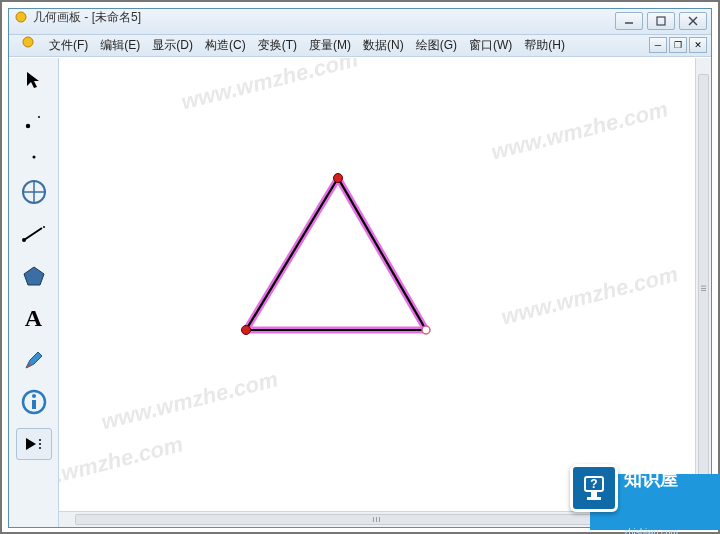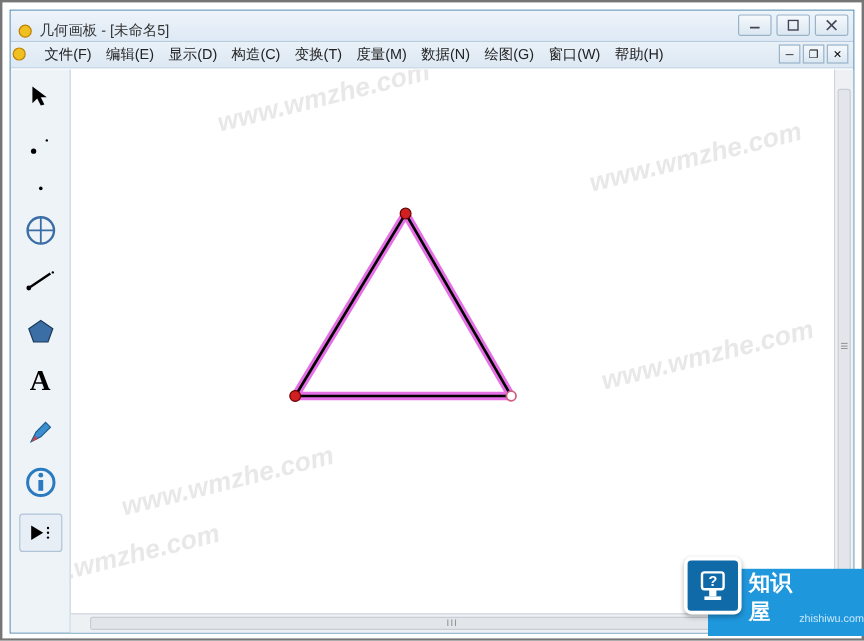--- a/index.html
+++ b/index.html
@@ -1,42 +1,42 @@
 <!DOCTYPE html>
 <html><head>
 <meta charset="utf-8">
 <style>
 * { margin: 0; padding: 0; box-sizing: border-box; font-family: "Microsoft YaHei", sans-serif; }
 body { width: 720px; height: 534px; background: #fff; position: relative; overflow: hidden; }
 .outer-border { position: absolute; top: 0; left: 0; width: 720px; height: 534px; border: 2px solid #767676; }
 .window { position: absolute; top: 8px; left: 8px; width: 704px; height: 520px; border: 1px solid #5a8fb5; background: #fff; }
-.titlebar { height: 26px; background: linear-gradient(#eef4fa, #dde9f5); border-bottom: 1px solid #b8cde0; display: flex; align-items: flex-end; padding: 0 4px; position: relative; }
+.titlebar { height: 26px; background: linear-gradient(#eef4fa, #dde9f5); border-bottom: 1px solid #b8cde0; display: flex; align-items: flex-start; padding: 0 4px; position: relative; }
 .titlebar .icon { width: 16px; height: 16px; margin-right: 4px; display: flex; align-items: center; justify-content: center; }
 .titlebar .title { font-size: 12px; color: #333; }
 .win-controls { position: absolute; right: 4px; top: 3px; display: flex; gap: 4px; }
 .win-btn { width: 28px; height: 18px; border: 1px solid #9ab3c9; border-radius: 2px; background: linear-gradient(#f5f9fc,#dbe7f1); display: flex; align-items: center; justify-content: center; font-size: 10px; color: #445; cursor: pointer; }
-.menubar { height: 22px; background: linear-gradient(#eaf1f8,#dce8f3); border-bottom: 1px solid #c0d2e3; display: flex; align-items: center; padding-left: 0; position: relative; }
+.menubar { height: 22px; background: linear-gradient(#eaf1f8,#dce8f3); border-bottom: 1px solid #c0d2e3; display: flex; align-items: flex-start; padding-left: 12px; position: relative; }
 .menubar .app-icon { width: 16px; height: 16px; margin-right: 6px; }
 .menu-item { font-size: 12px; color: #222; padding: 2px 6px; cursor: pointer; }
 .mdi-controls { position: absolute; right: 4px; top: 2px; display: flex; gap: 2px; }
 .mdi-btn { width: 18px; height: 16px; border: 1px solid #9ab3c9; background: linear-gradient(#f5f9fc,#dbe7f1); font-size: 9px; display: flex; align-items: center; justify-content: center; cursor: pointer; }
 .workspace { position: absolute; top: 49px; left: 0; right: 0; bottom: 0; display: flex; }
 .toolbox { width: 50px; background: #eef3f8; border-right: 1px solid #c0d2e3; padding-top: 6px; display: flex; flex-direction: column; align-items: center; gap: 10px; }
 .tool { width: 36px; height: 32px; display: flex; align-items: center; justify-content: center; cursor: pointer; border-radius: 3px; }
 .tool.sep { border: 1px solid #b0c4d8; background: #e8eef5; }
 .canvas-wrap { flex: 1; position: relative; background: #fff; }
 .canvas { position: absolute; top: 0; left: 0; right: 16px; bottom: 16px; overflow: hidden; }
 .vscroll { position: absolute; right: 0; top: 0; bottom: 16px; width: 16px; background: #eef1f4; border-left: 1px solid #d0d6dc; }
 .hscroll { position: absolute; left: 0; right: 16px; bottom: 0; height: 16px; background: #eef1f4; border-top: 1px solid #d0d6dc; }
 .hscroll-thumb { position: absolute; left: 16px; right: 16px; top: 2px; bottom: 2px; background: #e2e6ea; border: 1px solid #c8ced4; border-radius: 2px; display: flex; align-items: center; justify-content: center; font-size: 8px; color: #888; letter-spacing: 1px; }
 .vscroll-thumb { position: absolute; top: 16px; bottom: 16px; left: 2px; right: 2px; background: #e2e6ea; border: 1px solid #c8ced4; border-radius: 2px; }
 .vscroll-mark { position: absolute; right: 3px; top: 50%; font-size: 8px; color: #888; writing-mode: vertical-rl; }
 .watermark { position: absolute; font-size: 22px; font-weight: bold; color: rgba(150,150,150,0.22); font-style: italic; transform: rotate(-14deg); pointer-events: none; font-family: Arial, sans-serif; }
 .badge { position: absolute; right: 0; bottom: 4px; width: 150px; height: 66px; }
-.badge-main { position: absolute; right: 0; top: 10px; width: 130px; height: 56px; background: #1f97dd; display: flex; flex-direction: row; align-items: flex-start; justify-content: center; padding-left: 34px; }
+.badge-main { position: absolute; right: 0; top: 10px; width: 130px; height: 56px; background: #1f97dd; display: flex; flex-direction: column; align-items: flex-start; justify-content: center; padding-left: 34px; }
 .badge-main .t1 { color: #fff; font-size: 18px; font-weight: bold; }
 .badge-main .t2 { color: #c8e8fb; font-size: 9px; margin-top: 36px; }
 .badge-icon { position: absolute; left: 0; top: 0; width: 48px; height: 48px; background: #116aa8; border: 3px solid #fff; border-radius: 6px; display: flex; align-items: center; justify-content: center; color: #fff; font-size: 24px; font-weight: bold; box-shadow: 0 2px 4px rgba(0,0,0,0.3); }
 svg { display: block; }
 </style>
 </head>
 <body>
 
 <div class="outer-border"></div>
 

